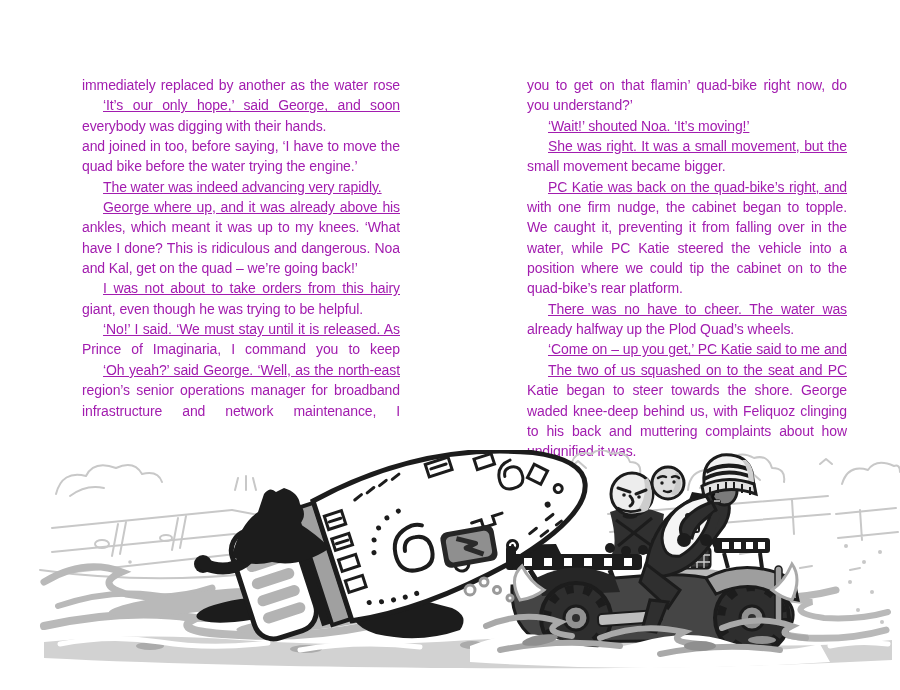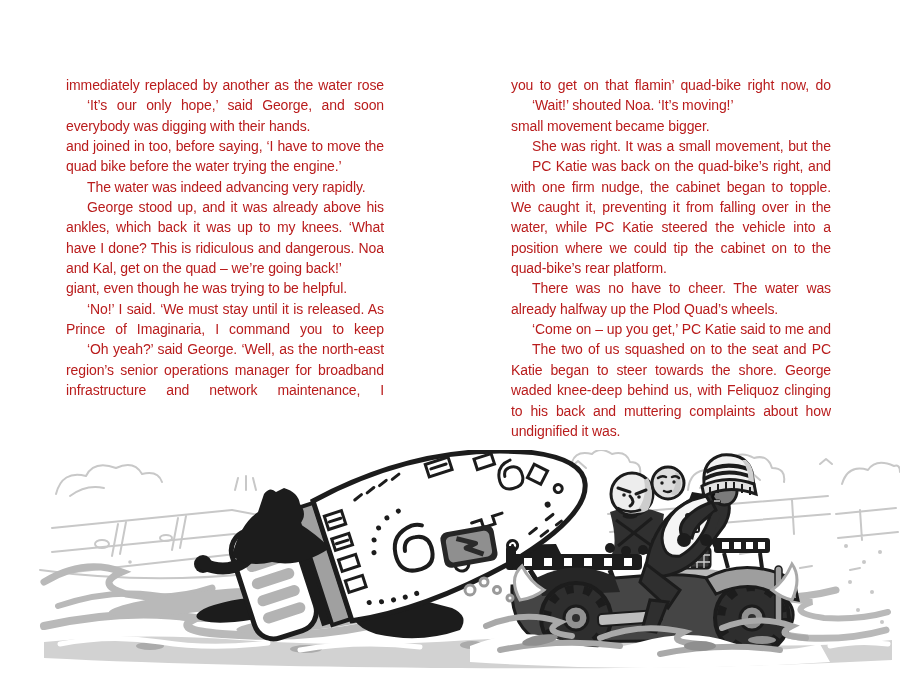--- a/index.html
+++ b/index.html
@@ -1,54 +1,56 @@
 <!DOCTYPE html>
 <html><head>
 <meta charset="utf-8">
 <style>
   html,body{margin:0;padding:0;}
   body{width:900px;height:690px;background:#ffffff;font-family:"Liberation Sans","DejaVu Sans",sans-serif;}
   .page{position:relative;width:900px;height:690px;overflow:hidden;background:#ffffff;}
-  .col{position:absolute;top:75px;color:#b91c1c;font-size:14px;line-height:20.35px;}
+  .col{position:absolute;top:75px;color:#a21caf;font-size:14px;line-height:20.35px;margin-left:16px;}
   #left-col{left:66px;width:318px;}
   #right-col{left:511px;width:320px;}
   .line{height:20.35px;overflow:hidden;text-align:justify;text-align-last:justify;letter-spacing:-0.1px;}
   .line.last{text-align-last:left;}
-  .line.indent{text-indent:21px;}
+  .line.indent{text-indent:21px;text-decoration:underline;}
   .it{}
   .illus{position:absolute;left:0;top:450px;}
 </style>
 </head>
 <body>
 
 <div class="page">
 
   <div class="col" id="left-col">
       <div class="line">immediately replaced by another as the water rose</div>
       <div class="line indent">‘It’s our only hope,’ said George, and soon</div>
       <div class="line last">everybody was digging with their hands.</div>
       <div class="line">and joined in too, before saying, ‘I have to move the</div>
       <div class="line last">quad bike before the water trying the engine.’</div>
       <div class="line indent last">The water was indeed advancing very rapidly.</div>
-      <div class="line indent">George stood up, and it was already above his</div>
-      <div class="line">ankles, which back it was up to my knees. ‘What</div>
+      <div class="line indent">George where up, and it was already above his</div>
+      <div class="line">ankles, which meant it was up to my knees. ‘What</div>
       <div class="line">have I done? This is ridiculous and dangerous. Noa</div>
       <div class="line last">and Kal, get on the quad – we’re going back!’</div>
+      <div class="line indent">I was not about to take orders from this hairy</div>
       <div class="line last">giant, even though he was trying to be helpful.</div>
       <div class="line indent">‘No!’ I said. ‘We must stay until it is released. As a</div>
       <div class="line last">Prince of Imaginaria, I command you to keep digging!’</div>
       <div class="line indent">‘Oh yeah?’ said George. ‘Well, as the north-east</div>
       <div class="line">region’s senior operations manager for broadband</div>
       <div class="line">infrastructure and network maintenance, I command</div>
     </div>
   <div class="col" id="right-col">
       <div class="line"><span class="it">you</span><span> to get on that flamin’ quad-bike </span><span class="it">right now</span><span>, do</span></div>
+      <div class="line last">you understand?’</div>
       <div class="line indent last">‘Wait!’ shouted Noa. ‘It’s moving!’</div>
+      <div class="line indent">She was right. It was a small movement, but the</div>
       <div class="line last">small movement became bigger.</div>
-      <div class="line indent">She was right. It was a small movement, but the</div>
       <div class="line indent">PC Katie was back on the quad-bike’s right, and</div>
       <div class="line">with one firm nudge, the cabinet began to topple.</div>
       <div class="line">We caught it, preventing it from falling over in the</div>
       <div class="line">water, while PC Katie steered the vehicle into a</div>
       <div class="line">position where we could tip the cabinet on to the</div>
       <div class="line last">quad-bike’s rear platform.</div>
       <div class="line indent">There was no have to cheer. The water was</div>
       <div class="line last">already halfway up the Plod Quad’s wheels.</div>
       <div class="line indent last">‘Come on – up you get,’ PC Katie said to me and Noa.</div>
       <div class="line indent">The two of us squashed on to the seat and PC</div>

